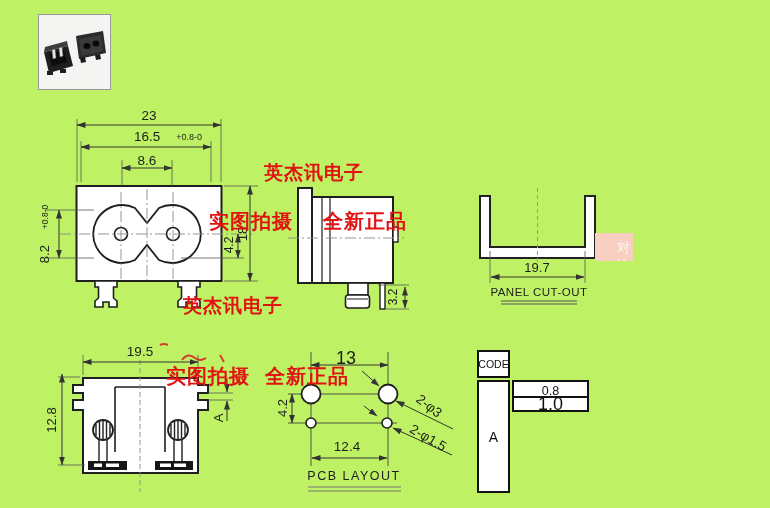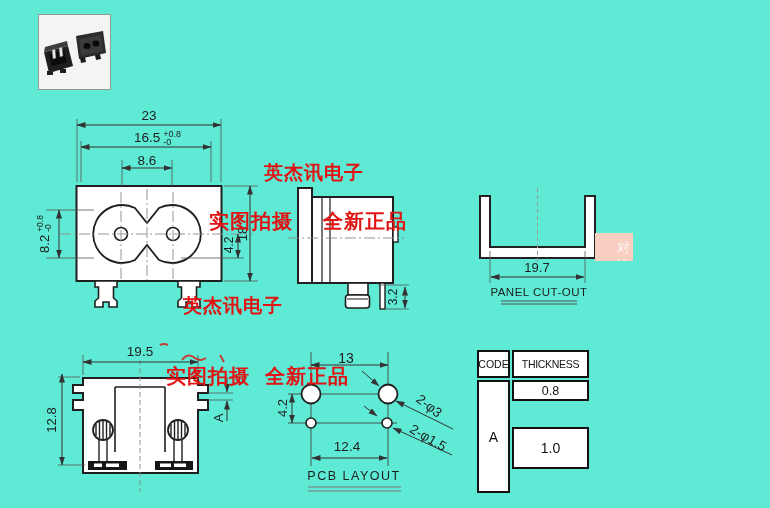--- a/index.html
+++ b/index.html
@@ -1,23 +1,23 @@
 <!DOCTYPE html>
 <html><head>
 <meta charset="utf-8">
 <style>
   html,body{margin:0;padding:0;background:#fff;}
-  #canvas{position:relative;width:770px;height:508px;background:#5eead4;overflow:hidden;
+  #canvas{position:relative;width:770px;height:508px;background:#bef264;overflow:hidden;
           font-family:"Liberation Sans",sans-serif;}
   #drawing{position:absolute;left:0;top:0;}
   .lbl{position:absolute;color:#1e1e1e;font-size:13px;white-space:nowrap;line-height:1;}
   .ctr{transform:translate(-50%,-50%);}
   .rot{transform:translate(-50%,-50%) rotate(-90deg);}
   .tolwrap{display:inline-flex;align-items:center;}
-  .tol{display:inline-flex;flex-direction:column;font-size:9px;line-height:8px;margin-left:3px;}
+  .tol{display:inline-flex;flex-direction:row;font-size:9px;line-height:8px;margin-left:16px;}
   .tol i{font-style:normal;}
   .wm{position:absolute;color:#e11212;font-family:"Liberation Serif",serif;font-weight:bold;
       white-space:nowrap;letter-spacing:1px;line-height:1;text-align:center;}
   .cell{position:absolute;border:2px solid #111;background:#fff;display:flex;
         align-items:center;justify-content:center;color:#111;box-sizing:border-box;}
   #pinktag{position:absolute;left:595px;top:233px;width:38px;height:28px;background:#f8cfc0;
            overflow:hidden;}
   #pinktag span{position:absolute;left:22px;top:6px;color:rgba(255,255,255,.85);font-size:13px;}
 </style>
 </head>
@@ -216,32 +216,31 @@
 
   <div class="lbl rot" style="left:393px;top:297px;font-size:12px">3.2</div>
 
   <div class="lbl ctr" style="left:537px;top:267px;font-size:13px">19.7</div>
   <div class="lbl ctr" style="left:539px;top:293px;font-size:11.5px;letter-spacing:0.5px">PANEL CUT-OUT</div>
 
   <div class="lbl ctr" style="left:140px;top:352px;font-size:13.5px">19.5</div>
   <div class="lbl rot" style="left:51px;top:420px;font-size:13px">12.8</div>
   <div class="lbl rot" style="left:218px;top:418px;font-size:13px">A</div>
 
-  <div class="lbl ctr" style="left:346px;top:358px;font-size:14px">13</div>
+  <div class="lbl ctr" style="left:346px;top:358px;font-size:18px">13</div>
   <div class="lbl rot" style="left:282px;top:408px;font-size:13px">4.2</div>
   <div class="lbl ctr" style="left:347px;top:447px;font-size:13.5px">12.4</div>
   <div class="lbl ctr" style="left:429px;top:406px;font-size:13.5px;transform:translate(-50%,-50%) rotate(38deg)">2-φ3</div>
   <div class="lbl ctr" style="left:428px;top:438px;font-size:13.5px;transform:translate(-50%,-50%) rotate(30deg)">2-φ1.5</div>
   <div class="lbl ctr" style="left:354px;top:476px;font-size:12.5px;letter-spacing:1.5px">PCB LAYOUT</div>
 
   <div class="cell" style="left:477px;top:350px;width:33px;height:28px;font-size:10.5px">CODE</div>
-  <div class="cell" style="left:512px;top:350px;width:77px;height:28px;font-size:10.5px;letter-spacing:-0.3px">THICKNESS</div>
   <div class="cell" style="left:477px;top:380px;width:33px;height:113px;font-size:14px">A</div>
   <div class="cell" style="left:512px;top:380px;width:77px;height:21px;font-size:12.5px">0.8</div>
-  <div class="cell" style="left:512px;top:427px;width:77px;height:42px;font-size:14px">1.0</div>
+  <div class="cell" style="left:512px;top:396px;width:77px;height:16px;font-size:18px">1.0</div>
 
   <div class="wm" style="left:264px;top:163px;font-size:19px">英杰讯电子</div>
   <div class="wm" style="left:209px;top:211px;font-size:20px">实图拍摄</div>
   <div class="wm" style="left:323px;top:211px;font-size:20px">全新正品</div>
   <div class="wm" style="left:183px;top:296px;font-size:19px">英杰讯电子</div>
   <div class="wm" style="left:166px;top:366px;font-size:20px">实图拍摄</div>
   <div class="wm" style="left:265px;top:366px;font-size:20px">全新正品</div>
 
   <div id="pinktag">
     <span>对比</span>

